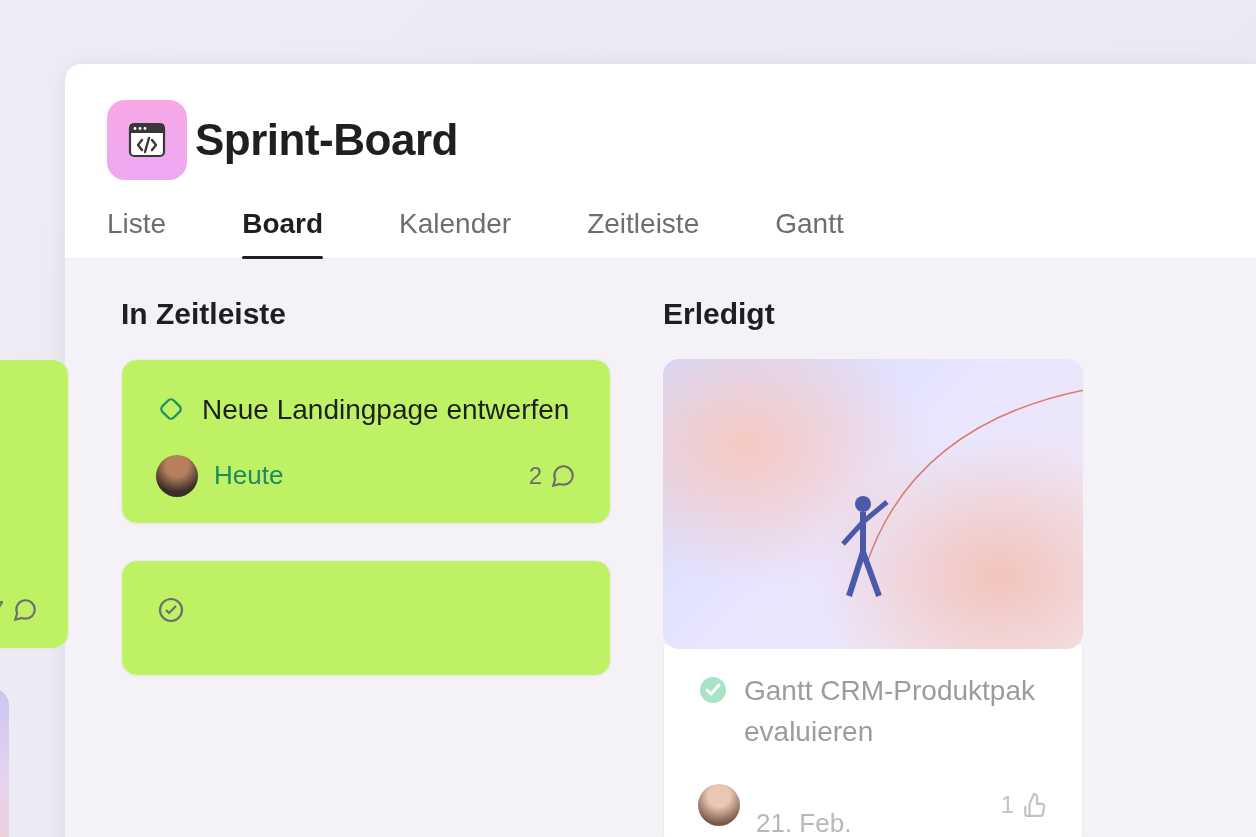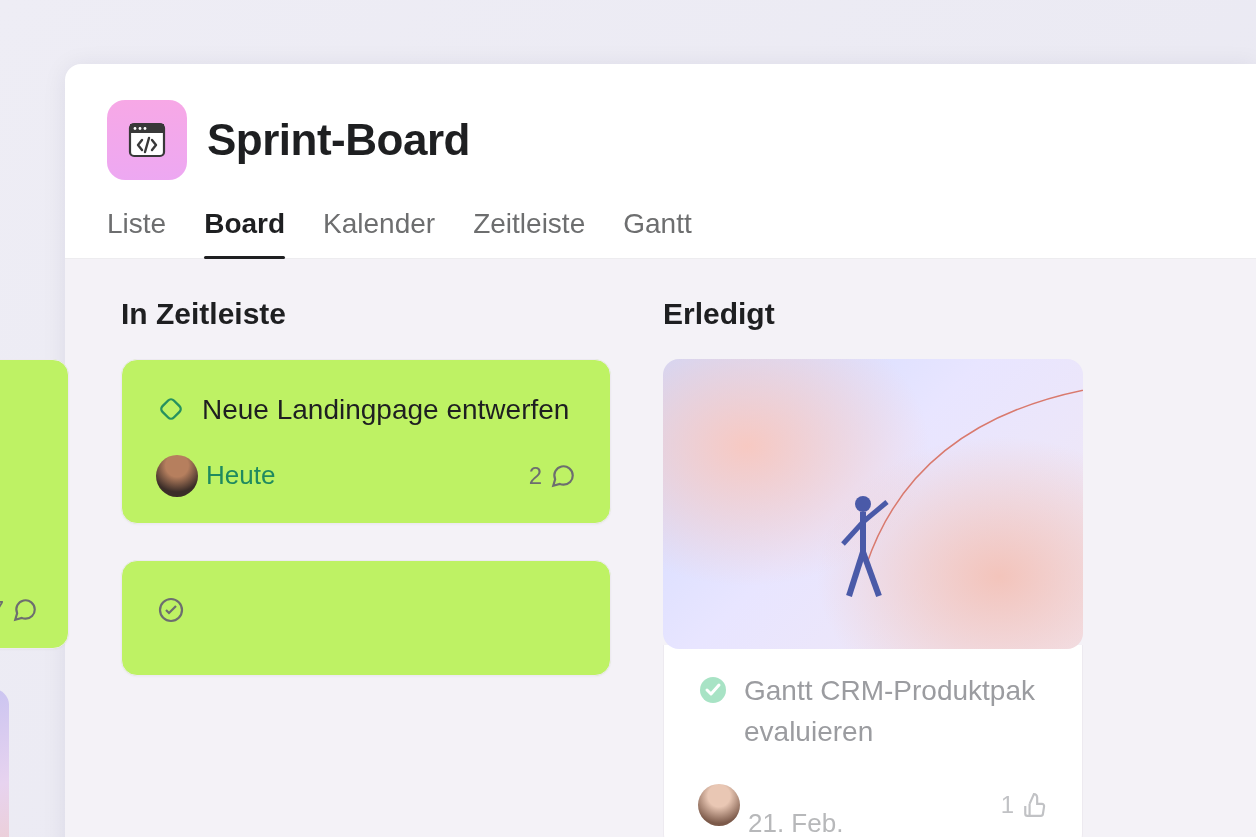--- a/index.html
+++ b/index.html
@@ -15,38 +15,38 @@
     top: 64px;
     right: 0;
     background: #fff;
     border-radius: 16px 0 0 0;
     box-shadow: 0 2px 24px rgba(30,20,60,0.08);
   }
   .header {
     padding: 36px 42px 0 42px;
     display: flex;
     align-items: center;
-    gap: 20px;
+    gap: 8px;
   }
   .app-icon {
     width: 80px; height: 80px;
     background: linear-gradient(180deg,#f7a8e6 0%, #eda8f2 100%);
     border-radius: 18px;
     display: flex; align-items: center; justify-content: center;
   }
   .app-icon svg { width: 44px; height: 44px; }
   .page-title {
     font-size: 44px;
     font-weight: 600;
     letter-spacing: -0.5px;
     color: #1e1f21;
   }
   .tabs {
     display: flex;
-    gap: 38px;
+    gap: 76px;
     padding: 28px 42px 0 42px;
     border-bottom: 1px solid #edecef;
   }
   .tab {
     font-size: 28px;
     font-weight: 500;
     color: #6d6e6f;
     padding-bottom: 18px;
     cursor: pointer;
     position: relative;
@@ -109,21 +109,21 @@
     font-weight: 500;
     line-height: 1.45;
     color: #1e1f21;
   }
   .card-title.muted { color: #9b9ca0; }
   .card-footer {
     display: flex;
     align-items: center;
     justify-content: space-between;
   }
-  .assignee-row { display: flex; align-items: center; gap: 8px; }
+  .assignee-row { display: flex; align-items: center; gap: 16px; }
   .avatar {
     width: 42px; height: 42px; border-radius: 50%;
     background: #d8c8bf;
     display: inline-block;
     position: relative;
     overflow: hidden;
   }
   .avatar.a1 { background: radial-gradient(circle at 50% 25%, #b67f5e 30%, #3b2d28 70%); }
   .avatar.a2 { background: radial-gradient(circle at 50% 28%, #e9c7a4 30%, #2e2c28 75%); }
   .avatar.a3 { background: radial-gradient(circle at 50% 28%, #e9c7b4 30%, #7c5a4a 75%); }

